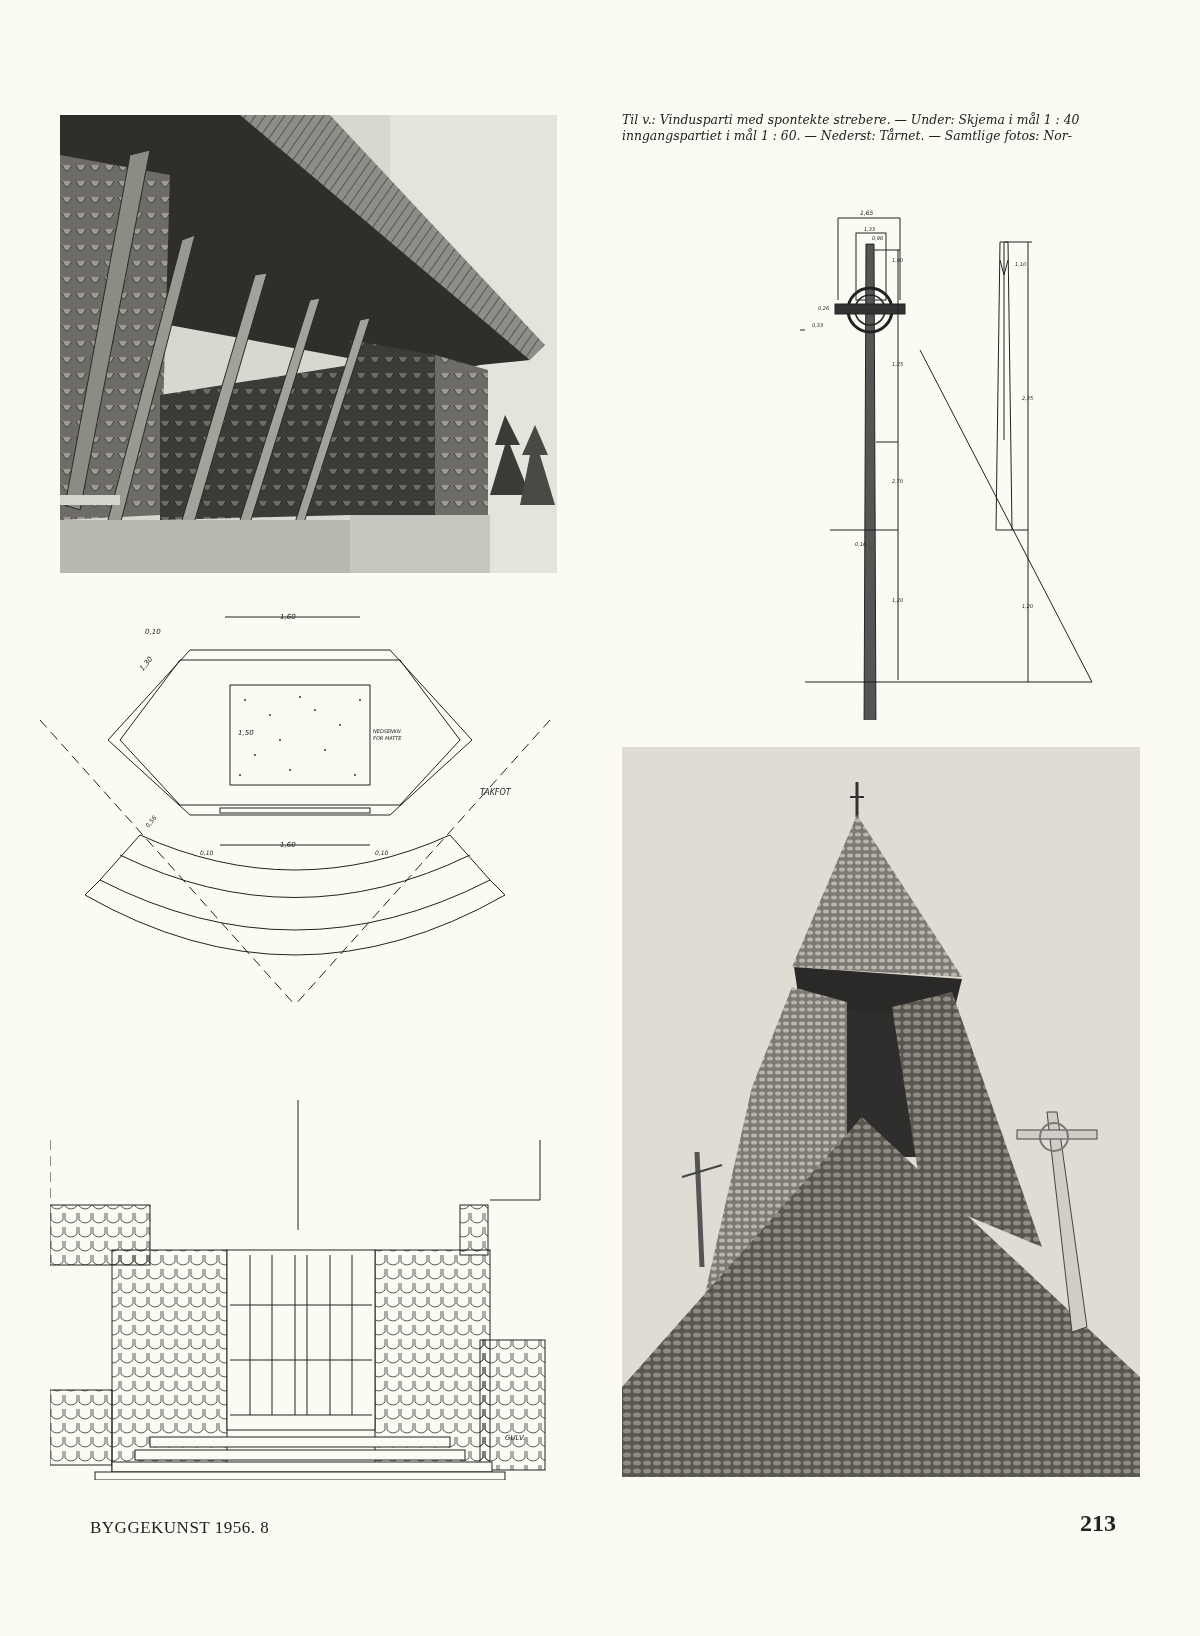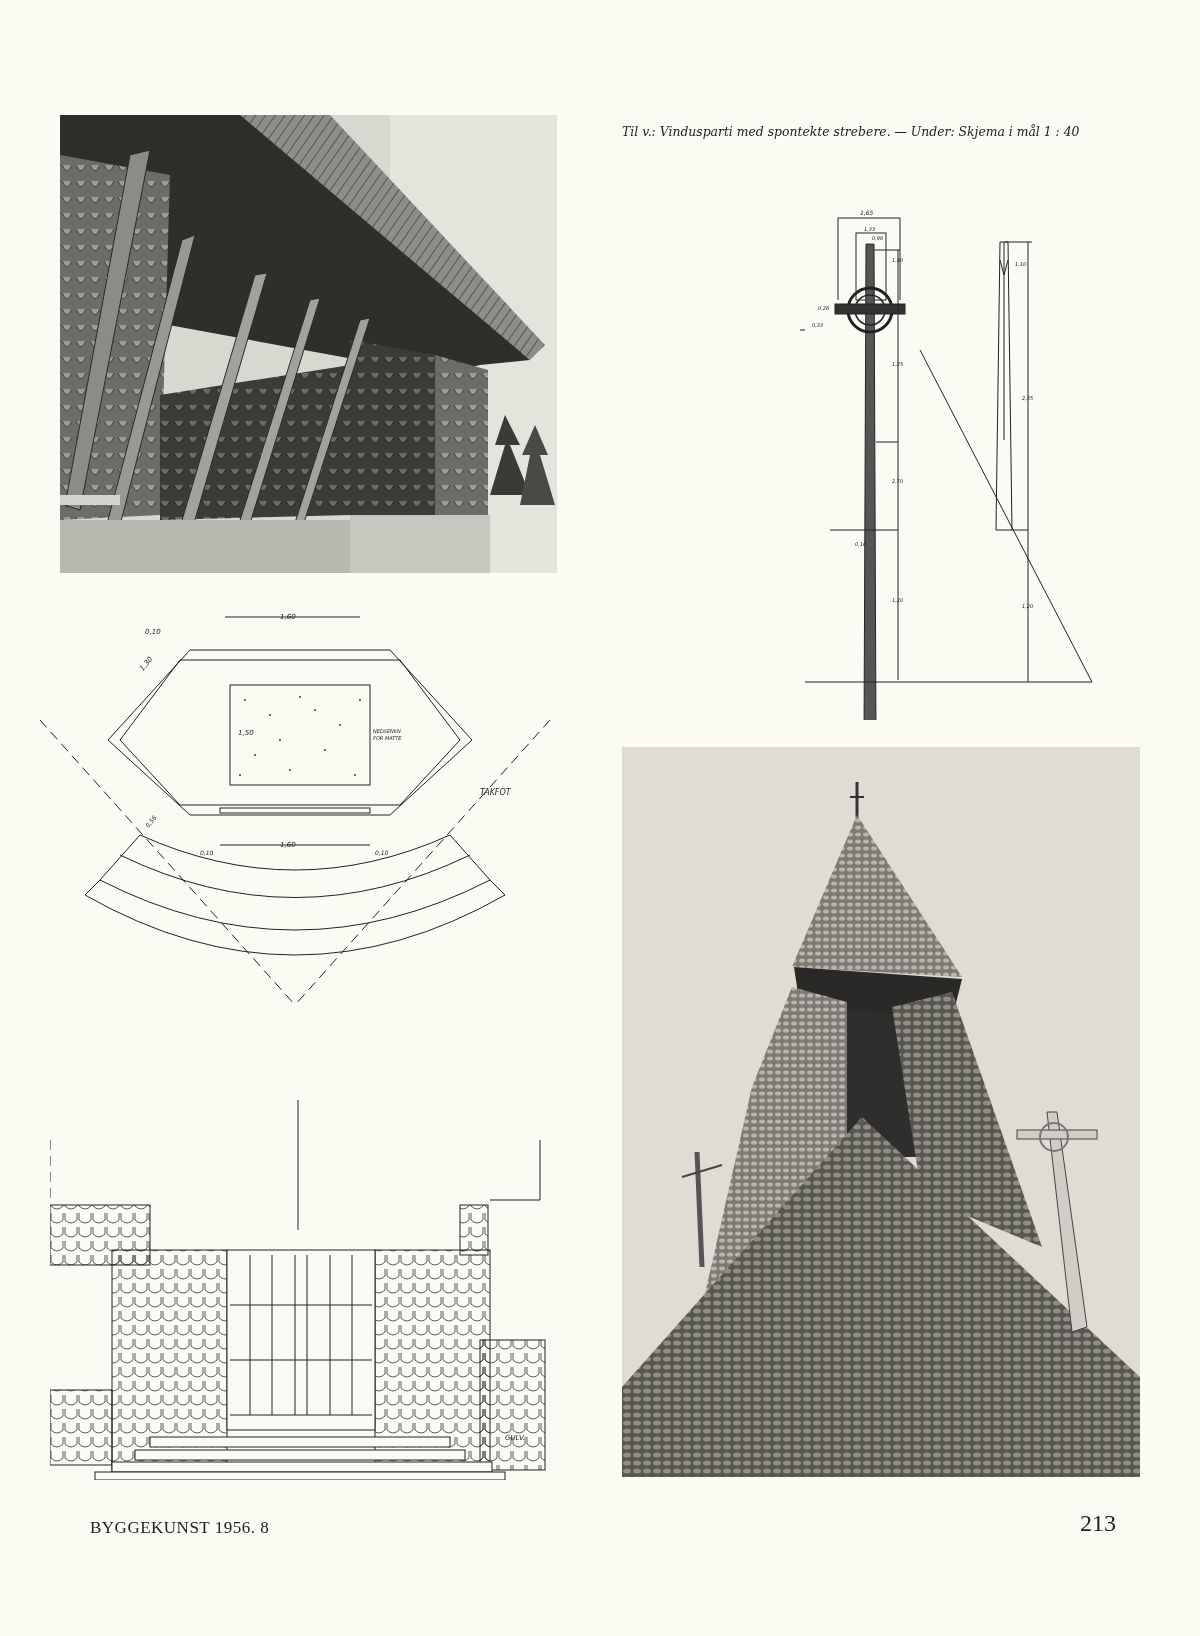--- a/index.html
+++ b/index.html
@@ -9,24 +9,24 @@
     font-family:"DejaVu Serif", serif;
     color:#1c1c1c;
   }
   .abs { position:absolute; }
   .caption {
     left:622px; top:112px; width:512px;
     font-family:"DejaVu Serif", serif; font-style:italic;
     font-size:12.4px; line-height:15.5px; text-align:justify;
     color:#222;
   }
-  .caption span { display:block;margin-top:12px; }
+  .caption span { display:block; }
   .photo { background:#8a8a86; overflow:hidden; }
   .footer-left { left:50px; top:1518px; font-family:"Liberation Serif", serif; font-size:17px; letter-spacing:0.5px; color:#222;margin-left:40px; }
-  .footer-right { left:1080px; top:1510px; font-family:"Liberation Serif", serif; font-size:24px; color:#222; }
+  .footer-right { left:1080px; top:1510px; font-family:"Liberation Serif", serif; font-size:24px; color:#222;font-weight:bold; }
   svg text { font-family:"DejaVu Sans", sans-serif; font-style:italic; }
 </style>
 </head>
 <body>
 
 <div class="abs photo" style="left:60px; top:115px; width:497px; height:458px;">
   <svg width="497" height="458" viewBox="0 0 497 458">
     <defs>
       <pattern id="shingle" width="14" height="16" patternUnits="userSpaceOnUse">
         <rect width="14" height="16" fill="#6d6c66"></rect>
@@ -64,20 +64,21 @@
     <path d="M475 310 L488 340 L480 340 L495 390 L460 390 L470 340 L462 340 Z" fill="#4a4a45"></path>
 
     <rect x="0" y="405" width="430" height="53" fill="#b9b8b0"></rect>
     <rect x="290" y="400" width="140" height="58" fill="#c8c7bf"></rect>
     <rect x="0" y="380" width="60" height="10" fill="#d6d5cd"></rect>
   </svg>
 </div>
 
 <div class="abs caption">
   <span>Til v.: Vindusparti med spontekte strebere. — Under: Skjema i mål 1 : 40</span>
+  <span>inngangspartiet i mål 1 : 60. — Nederst: Tårnet. — Samtlige fotos: Nor-</span>
 </div>
 
 <div class="abs" style="left:800px; top:200px; width:350px; height:520px;">
   <svg width="350" height="520" viewBox="0 0 350 520" stroke="#222" fill="none" stroke-width="1">
 
     <line x1="38" y1="18" x2="100" y2="18"></line>
     <line x1="38" y1="18" x2="38" y2="100"></line>
       <line x1="100" y1="18" x2="100" y2="100"></line>
     <text x="60" y="15" font-size="6" fill="#222" stroke="none">1,65</text>
     <rect x="56" y="33" width="30" height="67"></rect>

